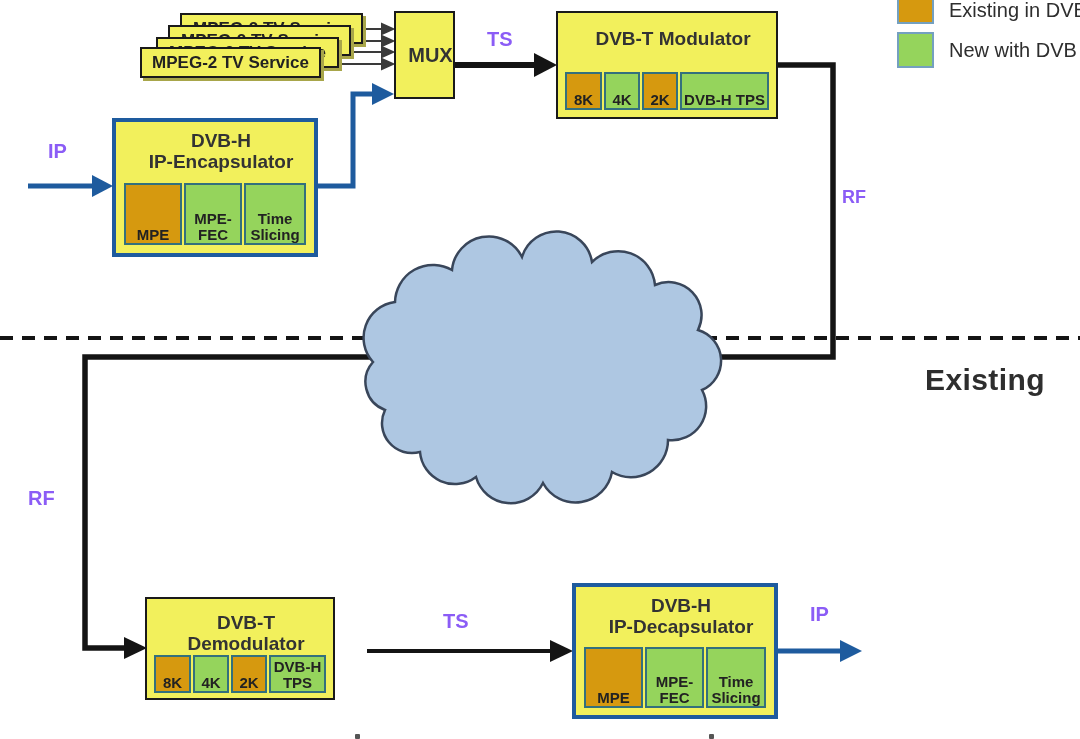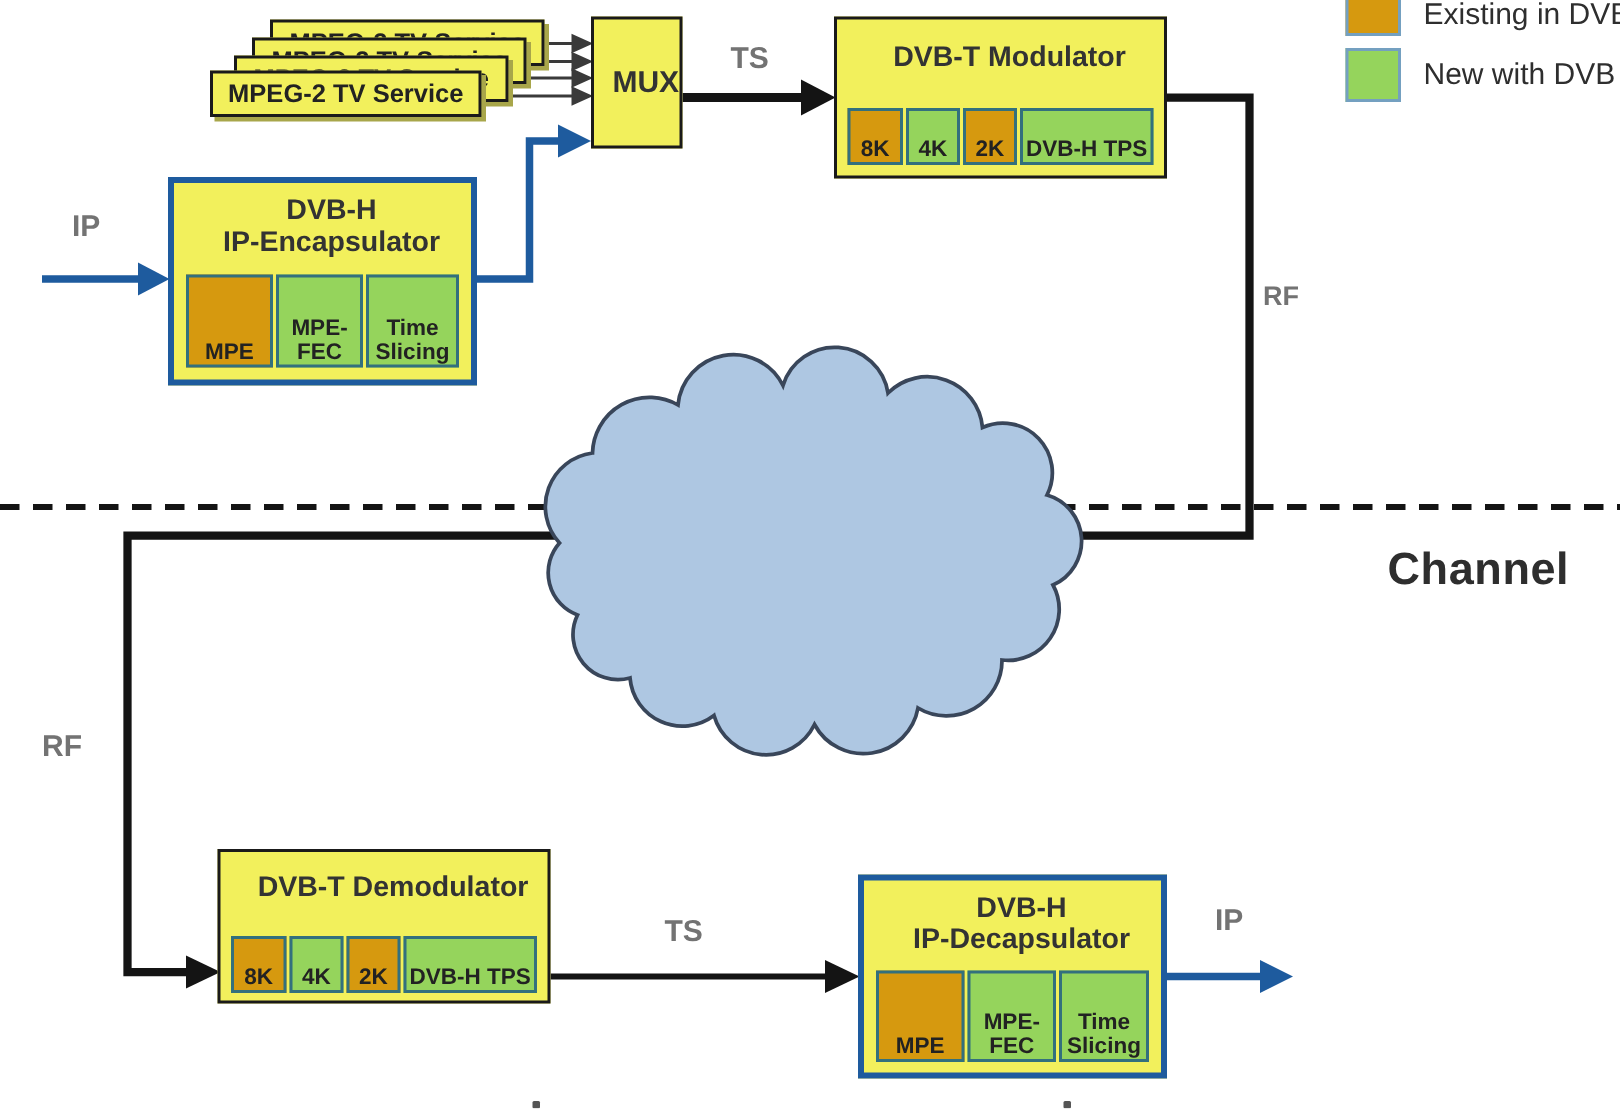--- a/index.html
+++ b/index.html
@@ -27,21 +27,21 @@
   .cell.new{background:#95D45C;}
 
   
   .mpeg{
     position:absolute;width:183px;height:31px;background:#F2F05C;
     border:2px solid #1a1a1a;box-shadow:3px 3px 0 #a8a64a;
     display:flex;align-items:center;justify-content:center;
     font-size:17px;font-weight:600;color:#222;z-index:2;
   }
 
-  .flow-label{position:absolute;font-size:20px;font-weight:600;color:#737373;z-index:4;}
+  .flow-label{position:absolute;font-size:20px;font-weight:600;color:#8b5cf6;z-index:4;}
   .big-label{position:absolute;font-size:30px;font-weight:600;color:#2e2e2e;z-index:4;letter-spacing:.4px;}
   .channel-label{
     position:absolute;left:452px;top:350px;width:170px;text-align:center;
     font-size:33px;font-weight:600;color:#2F3B4C;z-index:4;
   }
 
   
   .swatch{position:absolute;width:37px;height:36px;border:2px solid #74A0C0;z-index:2;}
   .legend-label{position:absolute;font-size:20px;color:#2e2e2e;z-index:2;white-space:nowrap;}
 
@@ -148,21 +148,21 @@
         <span>MPE-</span>
         <span>FEC</span>
       </div>
       <div class="cell new" style="flex:1;">
         <span>Time</span>
         <span>Slicing</span>
       </div>
     </div>
   </div>
 
-  <div class="node" style="left:145px;top:566px;width:222px;height:103px;">
+  <div class="node" style="left:145px;top:597px;width:190px;height:103px;">
     <div class="title" style="padding-top:13px;">DVB-T Demodulator</div>
     <div class="subrow" style="left:7px;right:7px;top:56px;height:38px;">
       <div class="cell existing" style="width:37px;">
           <span>8K</span>
         </div>
       <div class="cell new" style="width:36px;">
           <span>4K</span>
         </div>
       <div class="cell existing" style="width:36px;">
           <span>2K</span>
@@ -191,21 +191,21 @@
     </div>
   </div>
 
   <div class="flow-label" style="left:48px;top:140px;">IP</div>
   <div class="flow-label" style="left:487px;top:28px;">TS</div>
   <div class="flow-label" style="left:842px;top:187px;font-size:18px;">RF</div>
   <div class="flow-label" style="left:28px;top:487px;">RF</div>
   <div class="flow-label" style="left:443px;top:610px;">TS</div>
   <div class="flow-label" style="left:810px;top:603px;">IP</div>
 
-  <div class="big-label" style="left:925px;top:363px;">Channel</div>
+  <div class="big-label" style="left:925px;top:363px;">Existing</div>
 
 
   <div class="swatch" style="left:897px;top:-12px;background:#D6990F;"></div>
   <div class="swatch" style="left:897px;top:32px;background:#95D45C;"></div>
   <div class="legend-label" style="left:949px;top:-1px;">Existing in DVB</div>
   <div class="legend-label" style="left:949px;top:39px;text-align:center;">New with DVB</div>
 
   <div class="caption-remnant" style="left:355px;top:734px;"></div>
   <div class="caption-remnant" style="left:709px;top:734px;"></div>
 </div>

